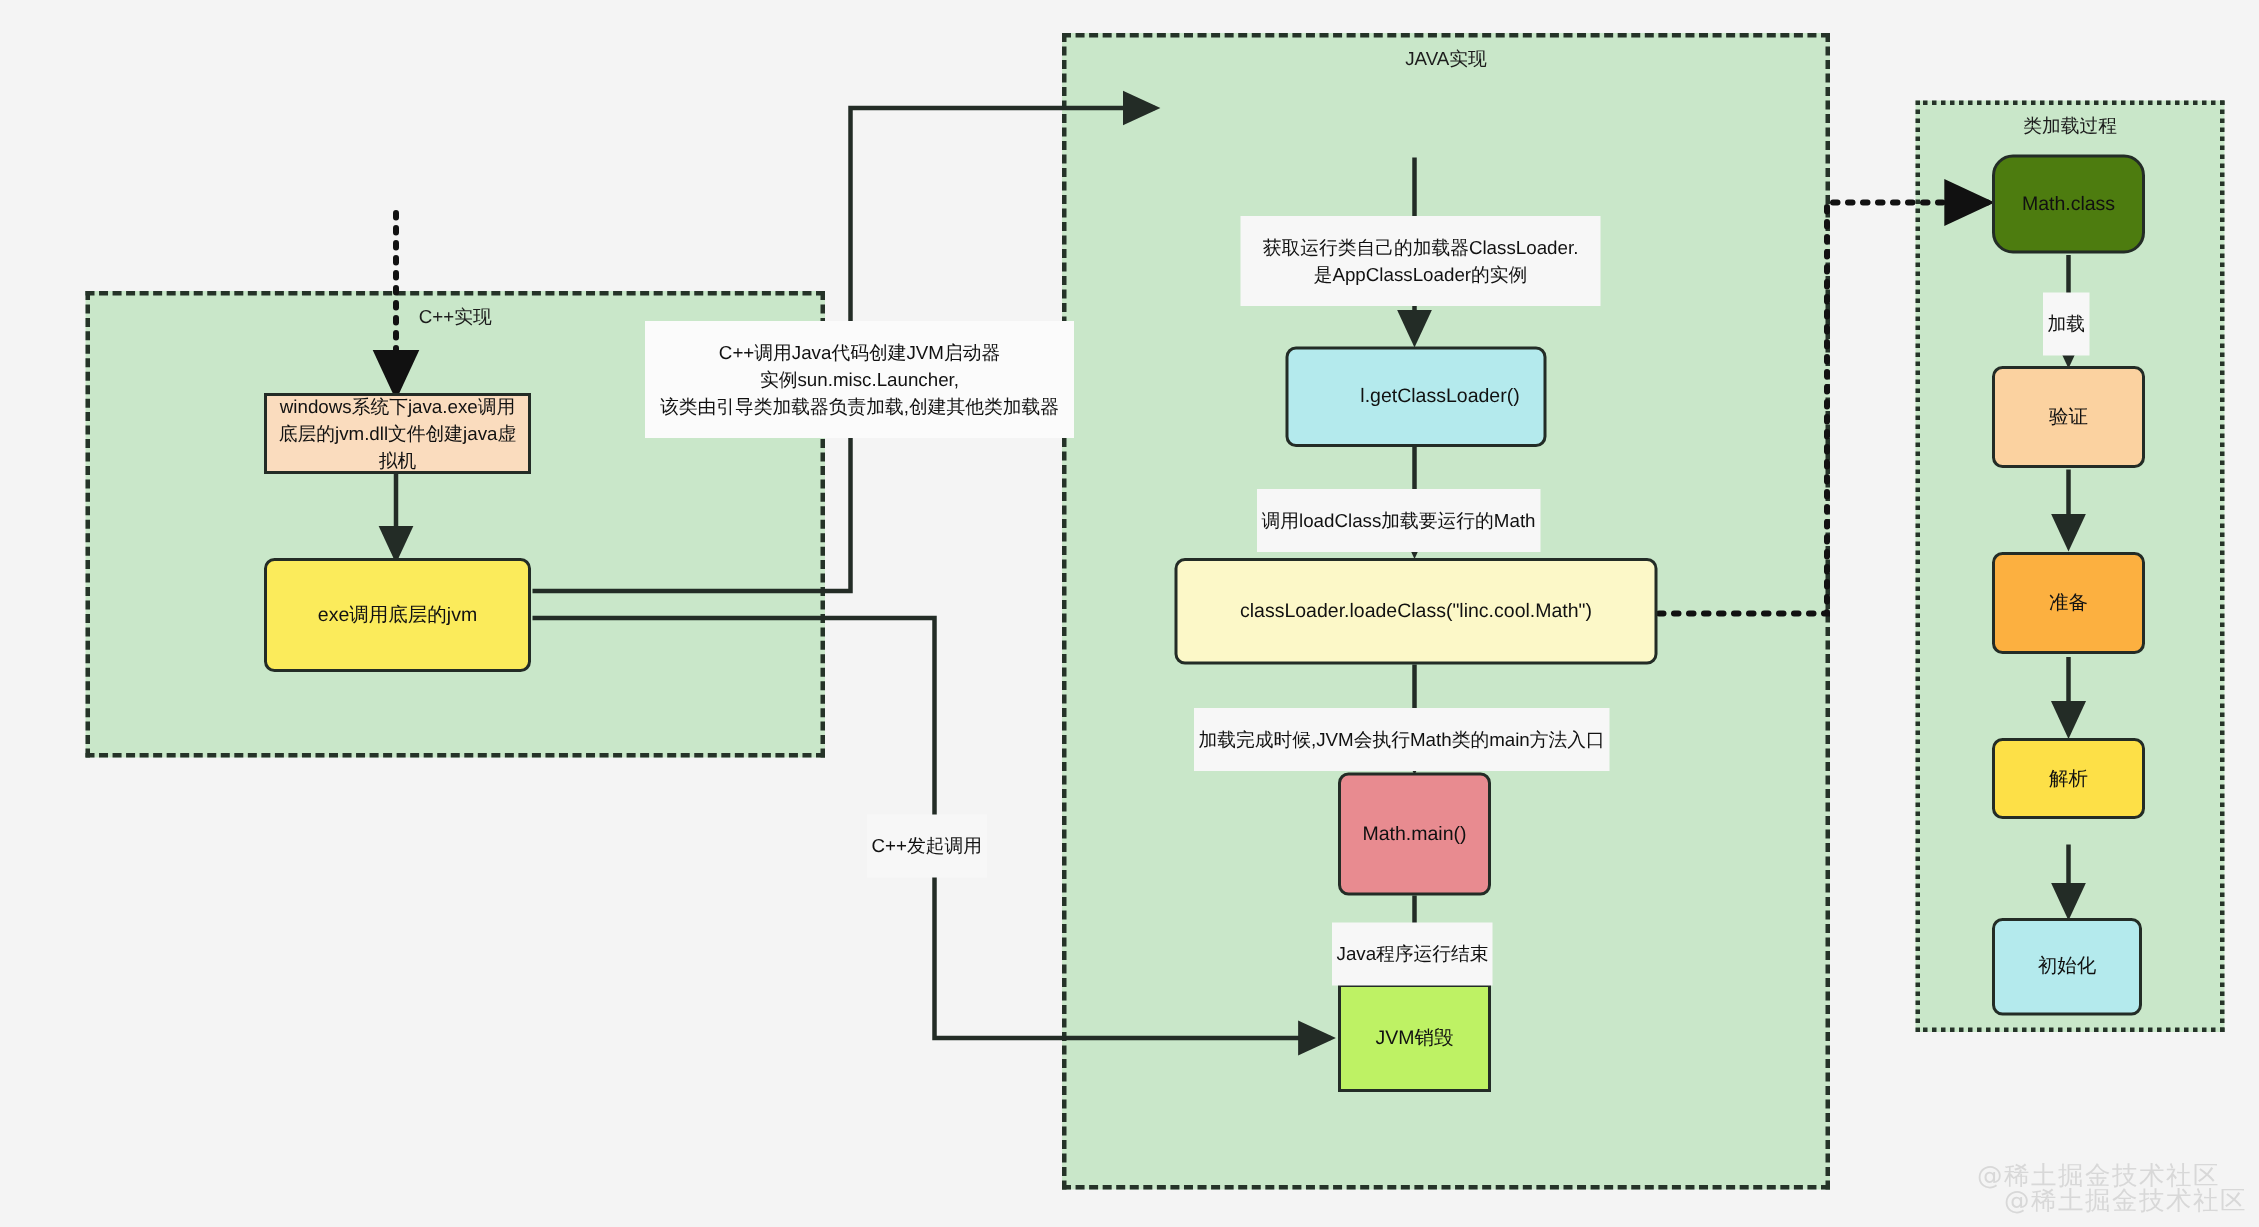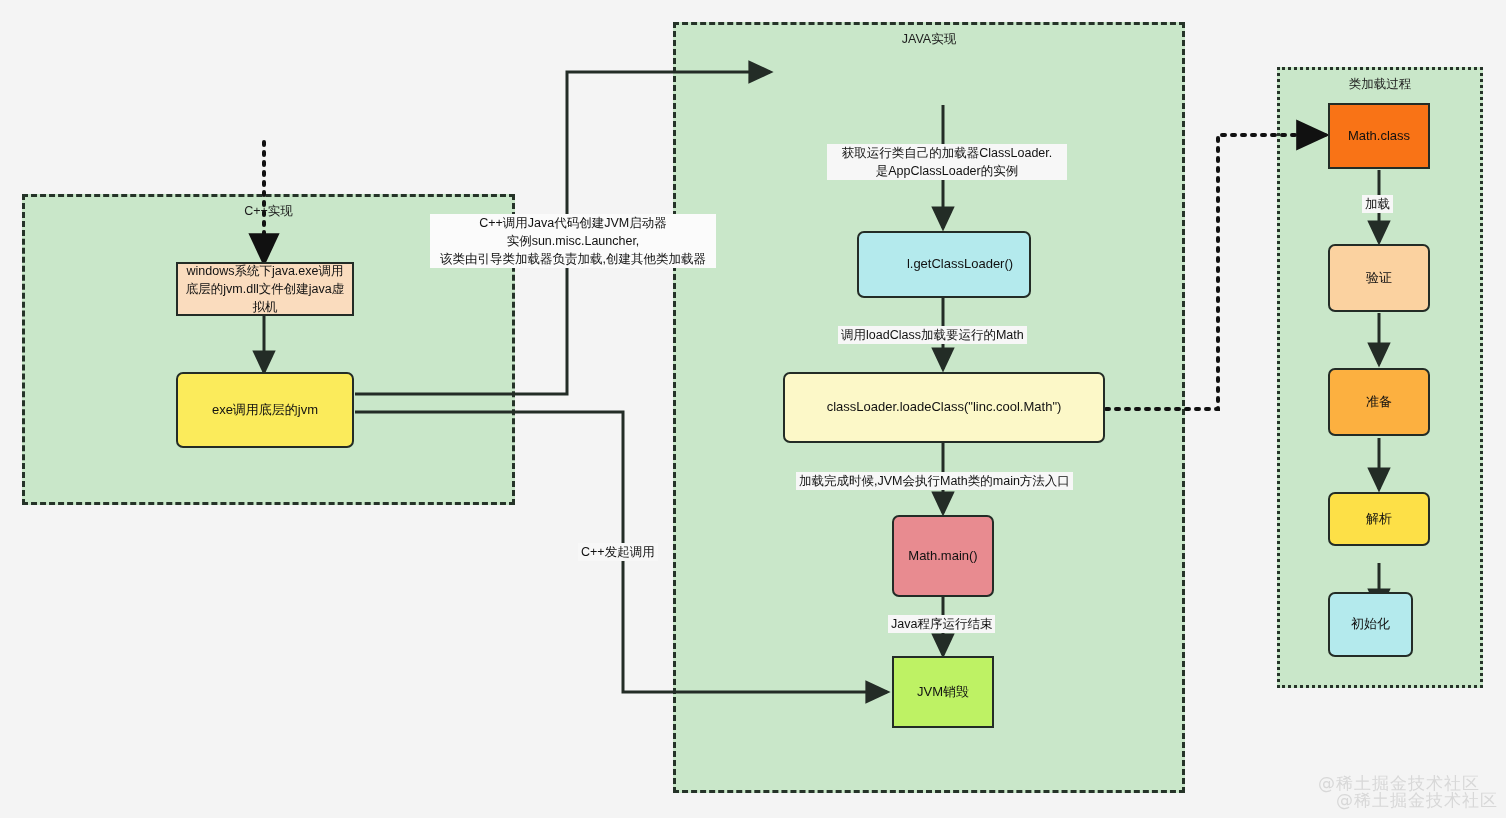--- a/index.html
+++ b/index.html
@@ -12,21 +12,21 @@
     width:1506px;height:818px;
     background:#f4f4f4;
     overflow:hidden;
   }
   
   .container{
     position:absolute;
     background:#c9e7c9;
     box-sizing:border-box;
   }
-  .container.dashed{ border:3px dashed #253328; }
+  .container.dashed{ border:3px dashed #253328;margin-left:35px; }
   .container.dotted{ border:3px dotted #253328; }
   .container-title{
     position:absolute;
     left:0;right:0;
     top:6px;
     text-align:center;
     font-size:12.5px;
     color:#1d1d1d;
   }
   
@@ -46,21 +46,21 @@
   .node.round{ border-radius:7px; }
   
   .elabel{
     position:absolute;
     background:#f7f7f7;
     color:#111;
     font-size:12.5px;
     line-height:1.45;
     text-align:center;
     white-space:pre-line;
-    padding:0 3px;
+    padding:12px 3px;
     z-index:6;
   }
   .elabel.wide{ background:#fbfbfb; }
   
   svg.edges{
     position:absolute;left:0;top:0;
     width:1506px;height:818px;
     pointer-events:none;
     z-index:3;
   }
@@ -147,37 +147,37 @@
   </div>
 
   <div class="node round" style="left:892px;top:515px;width:102px;height:82px;background:#e88b90;z-index:5;">
     <span>Math.main()</span>
   </div>
 
   <div class="node" style="left:892px;top:656px;width:102px;height:72px;background:#bef264;z-index:5;">
     <span>JVM销毁</span>
   </div>
 
-  <div class="node" style="left:1328px;top:103px;width:102px;height:66px;background:#f97316;z-index:5;">
+  <div class="node" style="left:1328px;top:103px;width:102px;height:66px;background:#4d7c0f;z-index:5;border-radius:14px;">
     <span>Math.class</span>
   </div>
 
   <div class="node round" style="left:1328px;top:244px;width:102px;height:68px;background:#fbd2a0;z-index:5;">
     <span>验证</span>
   </div>
 
   <div class="node round" style="left:1328px;top:368px;width:102px;height:68px;background:#fcb040;z-index:5;">
     <span>准备</span>
   </div>
 
   <div class="node round" style="left:1328px;top:492px;width:102px;height:54px;background:#fde047;z-index:5;">
     <span>解析</span>
   </div>
 
-  <div class="node round" style="left:1328px;top:592px;width:85px;height:65px;background:#b4eaed;z-index:5;font-family:Liberation Serif, serif;">
+  <div class="node round" style="left:1328px;top:612px;width:100px;height:65px;background:#b4eaed;z-index:5;font-family:Liberation Serif, serif;">
     <span>初始化</span>
   </div>
 
   <div class="elabel wide" style="left:430px;top:214px;width:280px;">C++调用Java代码创建JVM启动器
 实例sun.misc.Launcher,
 该类由引导类加载器负责加载,创建其他类加载器</div>
 
   <div class="elabel" style="left:578px;top:543px;">C++发起调用</div>
 
   <div class="elabel" style="left:827px;top:144px;width:234px;">获取运行类自己的加载器ClassLoader.

